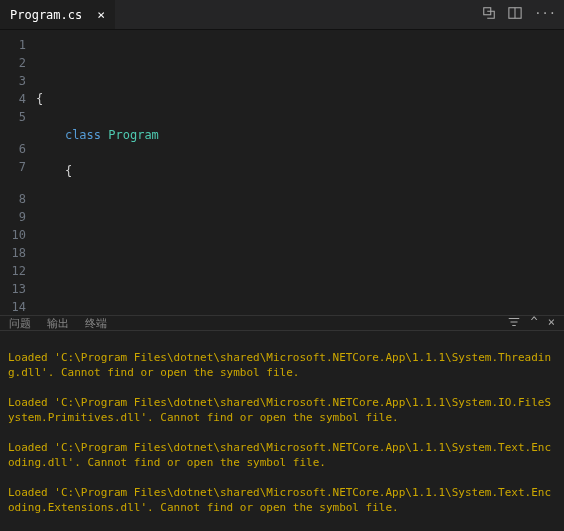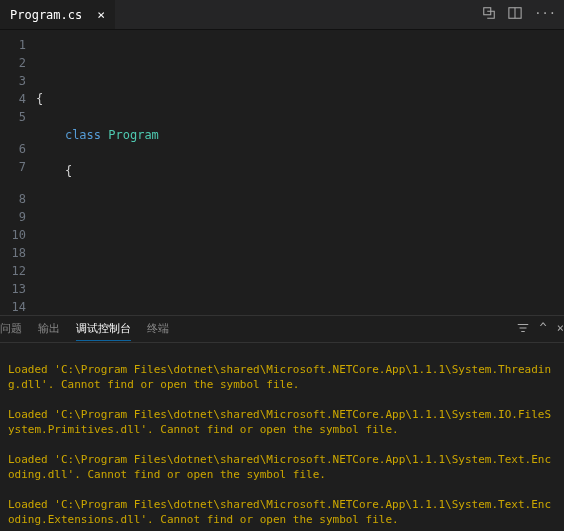--- a/index.html
+++ b/index.html
@@ -10,21 +10,21 @@
 .tab-close{cursor:pointer;font-size:13px}
 .tb-actions{display:flex;gap:12px;padding-right:8px;color:#aaa}
 .tb-actions span{cursor:pointer}
 .editor{display:flex;height:285px;overflow:hidden}
 .gutter{width:36px;text-align:right;color:#6e7681;padding-top:6px;padding-right:10px;line-height:18px}
 .code{flex:1;padding-top:6px;line-height:18px;white-space:pre}
 .k{color:#569cd6}
 .t{color:#4ec9b0}
 .p{color:#d4d4d4}
 .codelens{color:#888;font-size:10px;line-height:14px;height:14px}
-.panel-tabs{height:28px;background:#1e1e1e;border-top:1px solid #333;border-bottom:1px solid #333;display:flex;align-items:center;justify-content:space-between;padding:0 0}
+.panel-tabs{height:16px;background:#1e1e1e;border-top:1px solid #333;border-bottom:1px solid #333;display:flex;align-items:center;justify-content:space-between;padding:0 9px}
 .ptabs{display:flex;gap:16px;font-size:11px;color:#888}
 .ptab{padding:4px 0;cursor:pointer}
 .ptab.active{color:#fff;border-bottom:1px solid #0e639c}
 .pactions{display:flex;gap:10px;color:#aaa}
 .pactions span{cursor:pointer}
 .panel-body{height:188px;padding:4px 8px;font-size:11px;line-height:15px;overflow:hidden;color:#cca700;font-family:Consolas,monospace;white-space:pre-wrap;word-break:break-all}
 svg{width:14px;height:14px;fill:none;stroke:currentColor;stroke-width:1.2}
 </style>
 </head>
 <body>
@@ -81,21 +81,20 @@
 
 
 
   </div>
 </div>
 
 <div class="panel-tabs">
   <div class="ptabs">
     <div class="ptab">问题</div>
     <div class="ptab">输出</div>
-    <div class="ptab active">调试控制台</div>
     <div class="ptab">终端</div>
   </div>
   <div class="pactions">
     <span><svg viewBox="0 0 16 16">
           <line x1="2" y1="4" x2="14" y2="4"></line>
           <line x1="4" y1="8" x2="12" y2="8"></line>
           <line x1="6" y1="12" x2="10" y2="12"></line>
         </svg></span>
     <span>^</span>
     <span>×</span>

